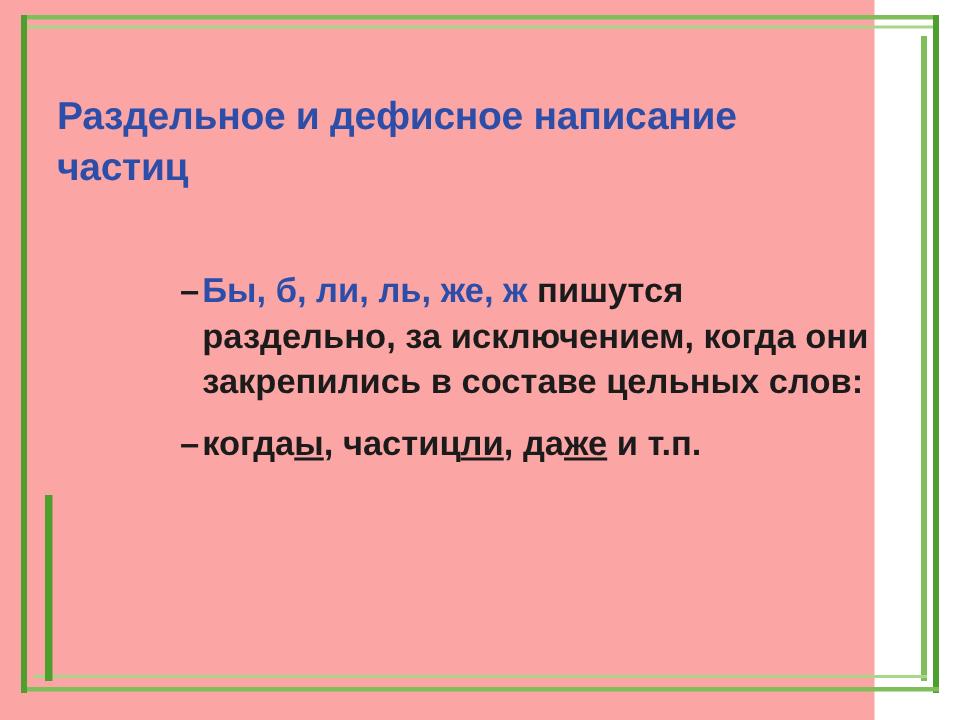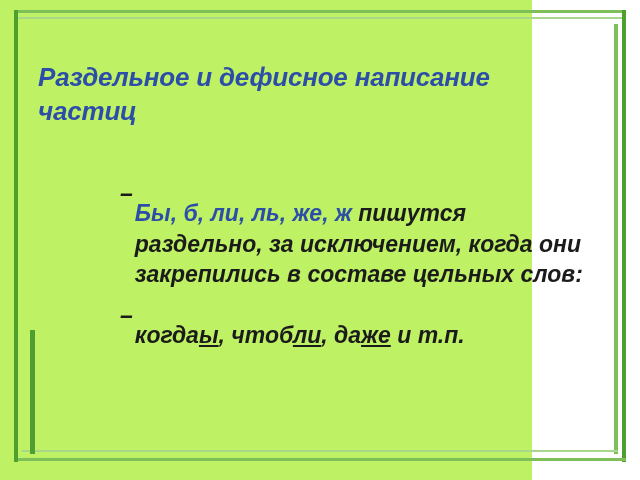--- a/index.html
+++ b/index.html
@@ -9,25 +9,24 @@
   body {
     width: 640px;
     height: 480px;
     background: #ffffff;
     font-family: "Liberation Sans", sans-serif;
     overflow: hidden;
   }
 
   .slide {
     position: relative;
-    width: 532px;
+    width: 583px;
     height: 480px;
-    background: #bef264;
+    background: #fca5a5;
     box-sizing: border-box;
-    font-style: italic;
   }
 
   
   .frame-top-outer {
     position: absolute;
     left: 14px;
     top: 10px;
     width: 612px;
     height: 3px;
     background: #7fbf5a;
@@ -118,21 +117,20 @@
     line-height: 1.33;
     margin-bottom: 10px;
   }
   .dash {
     flex: 0 0 auto;
     color: #1b1b1b;
     margin-right: 2px;
   }
   .bullet-text {
     flex: 1 1 auto;
-    margin-top: 20px;
   }
   .blue {
     color: #2d4ea8;
   }
   .u {
     text-decoration: underline;
   }
 </style>
 </head>
 <body>
@@ -152,17 +150,17 @@
 
   <div class="body">
 
     <div class="bullet">
       <span class="dash">–</span>
       <span class="bullet-text"><span class="blue">Бы, б, ли, ль, же, ж</span><span> пишутся раздельно, за исключением, когда они закрепились в составе цельных слов:</span></span>
     </div>
 
     <div class="bullet">
       <span class="dash">–</span>
-      <span class="bullet-text"><span>когда</span><span class="u">ы</span><span>, чтоб</span><span class="u">ли</span><span>, да</span><span class="u">же</span><span> и т.п.</span></span>
+      <span class="bullet-text"><span>когда</span><span class="u">ы</span><span>, частиц</span><span class="u">ли</span><span>, да</span><span class="u">же</span><span> и т.п.</span></span>
     </div>
 
   </div>
 </div>
 
 </body></html>

